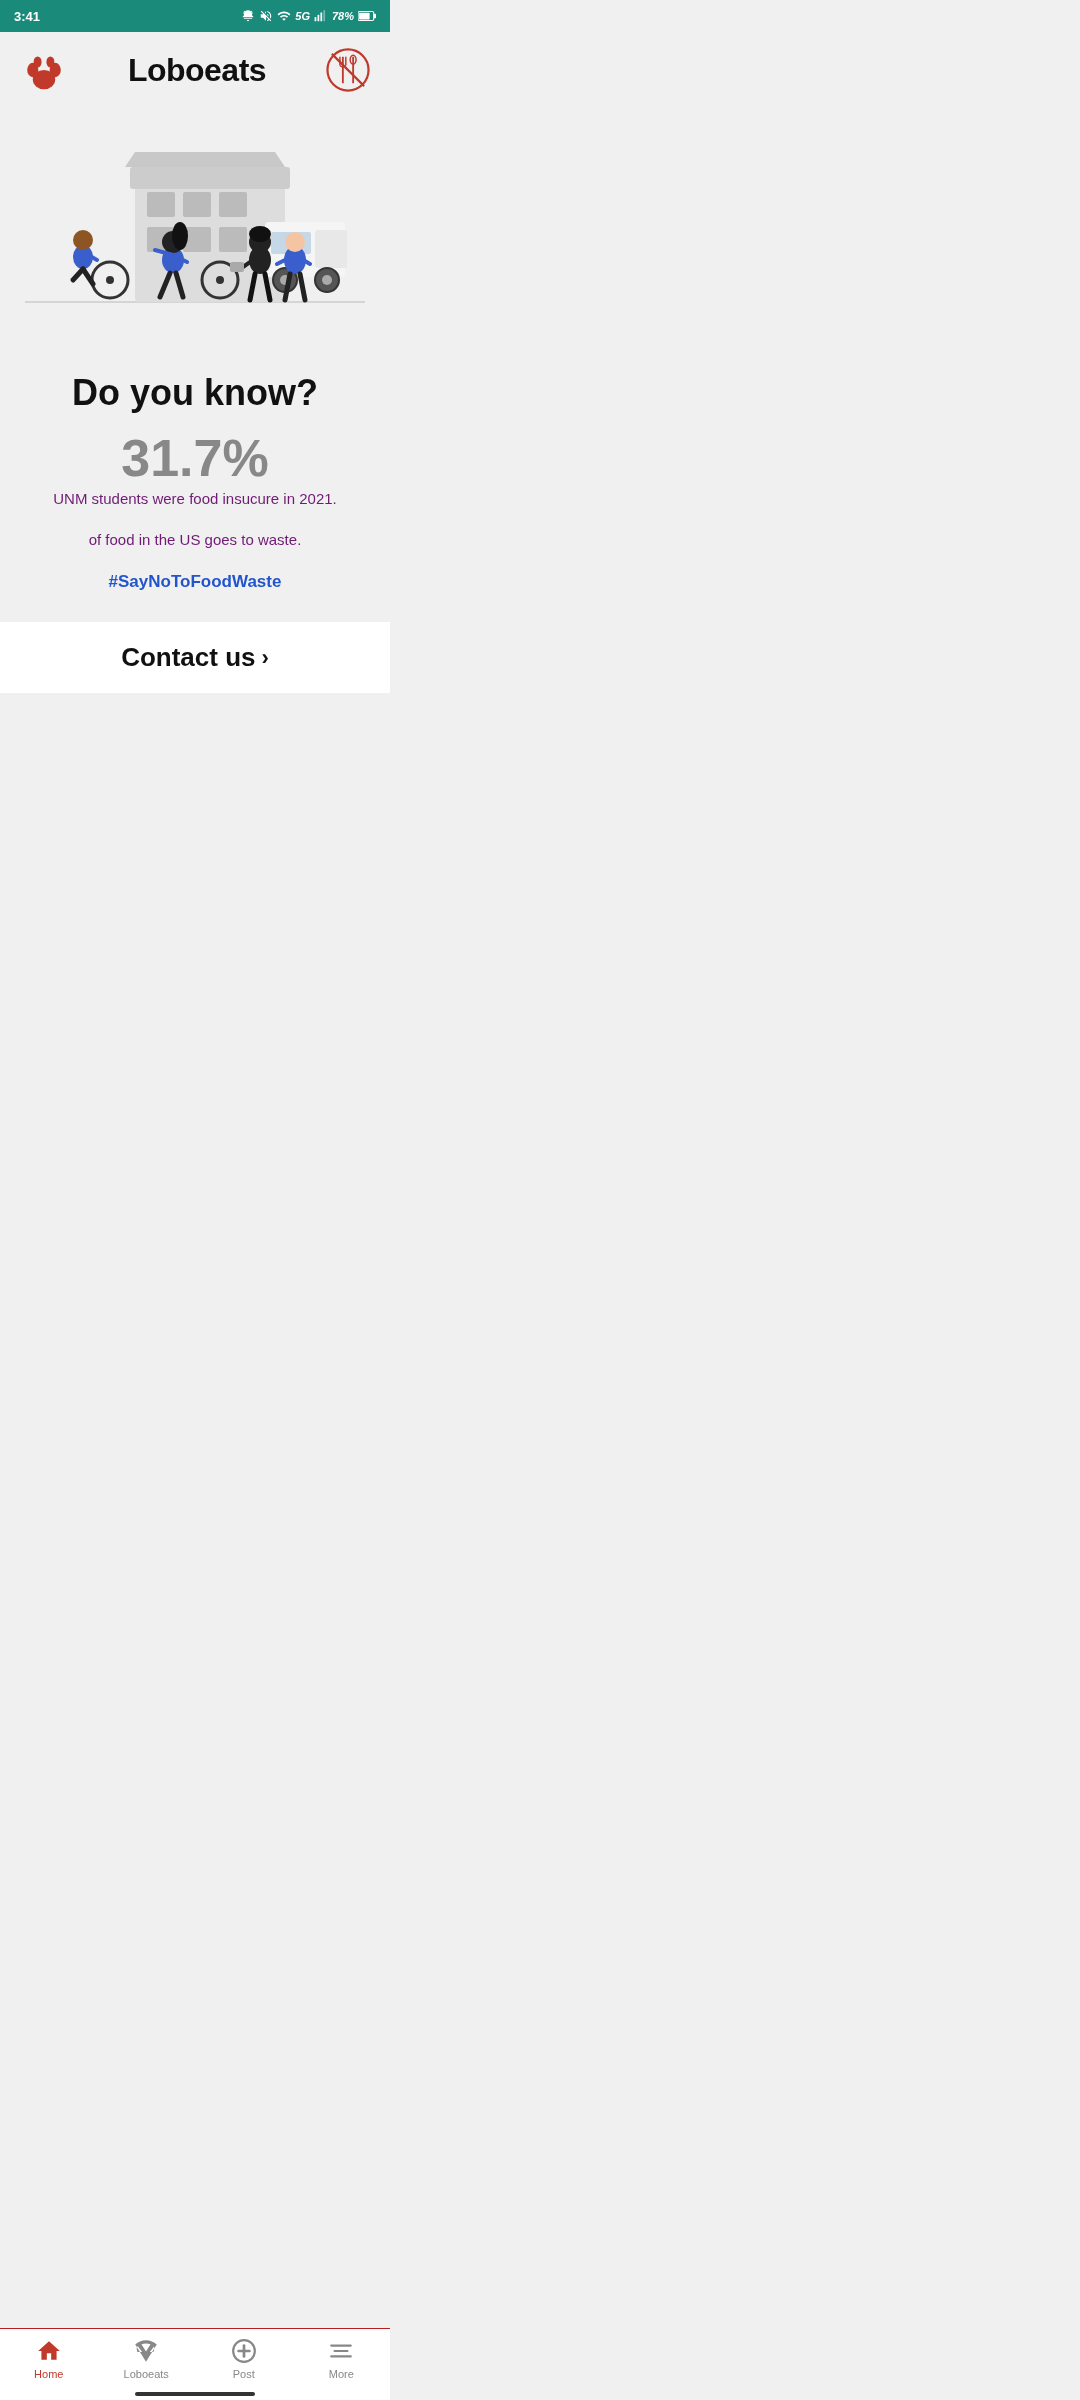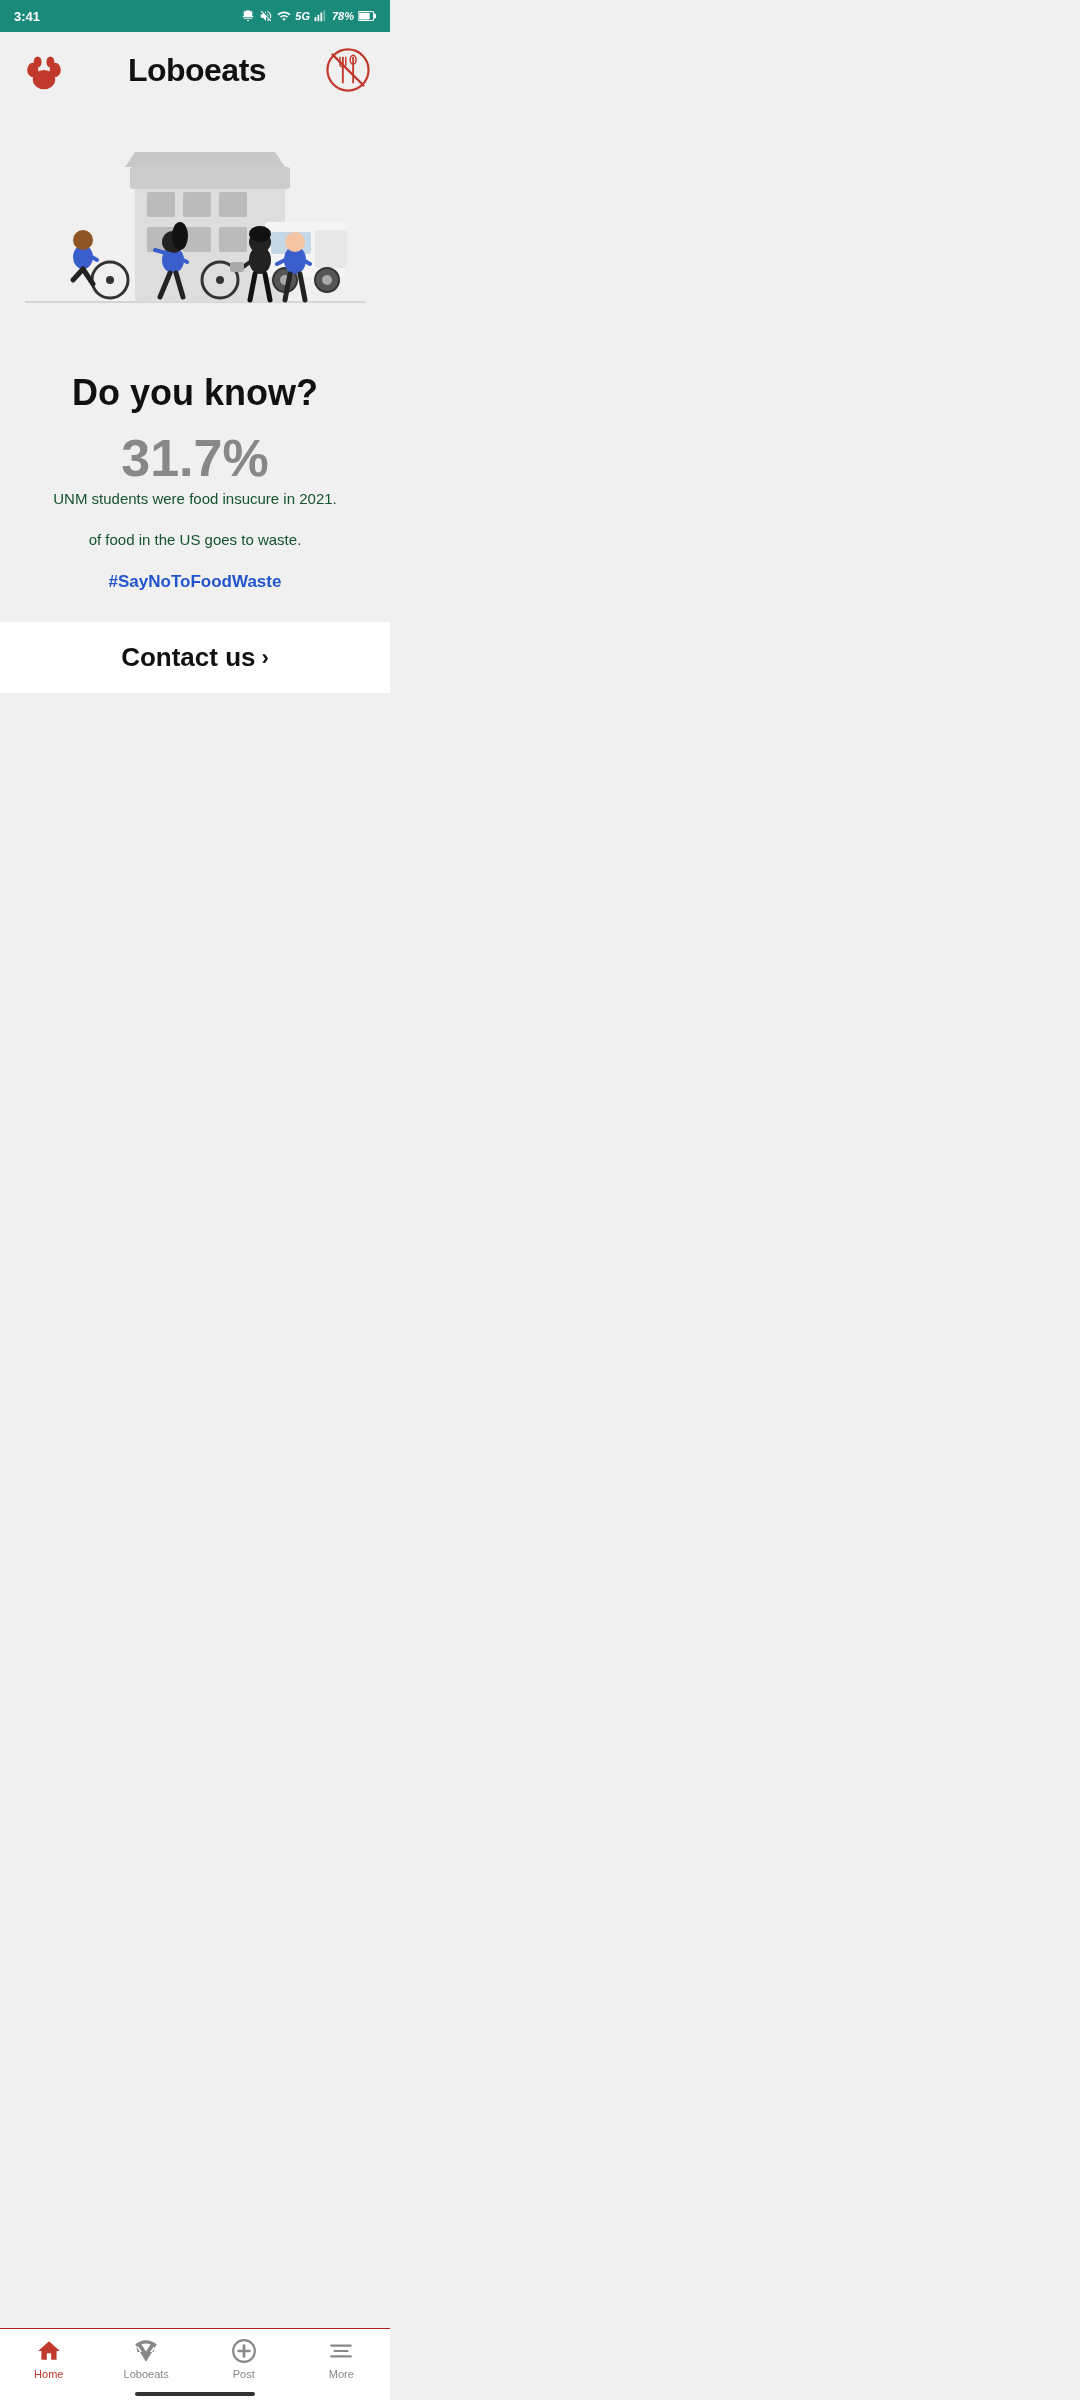--- a/index.html
+++ b/index.html
@@ -76,21 +76,21 @@
     }
     .stat-big {
       font-size: 52px;
       font-weight: 700;
       color: #888;
       line-height: 1;
       margin-bottom: 6px;
     }
     .stat-desc {
       font-size: 15px;
-      color: #14532d;
+      color: #701a75;
       margin-bottom: 24px;
     }
     .hashtag {
       color: #2255cc;
       text-decoration: none;
       font-size: 17px;
       font-weight: 700;
     }
 
     

